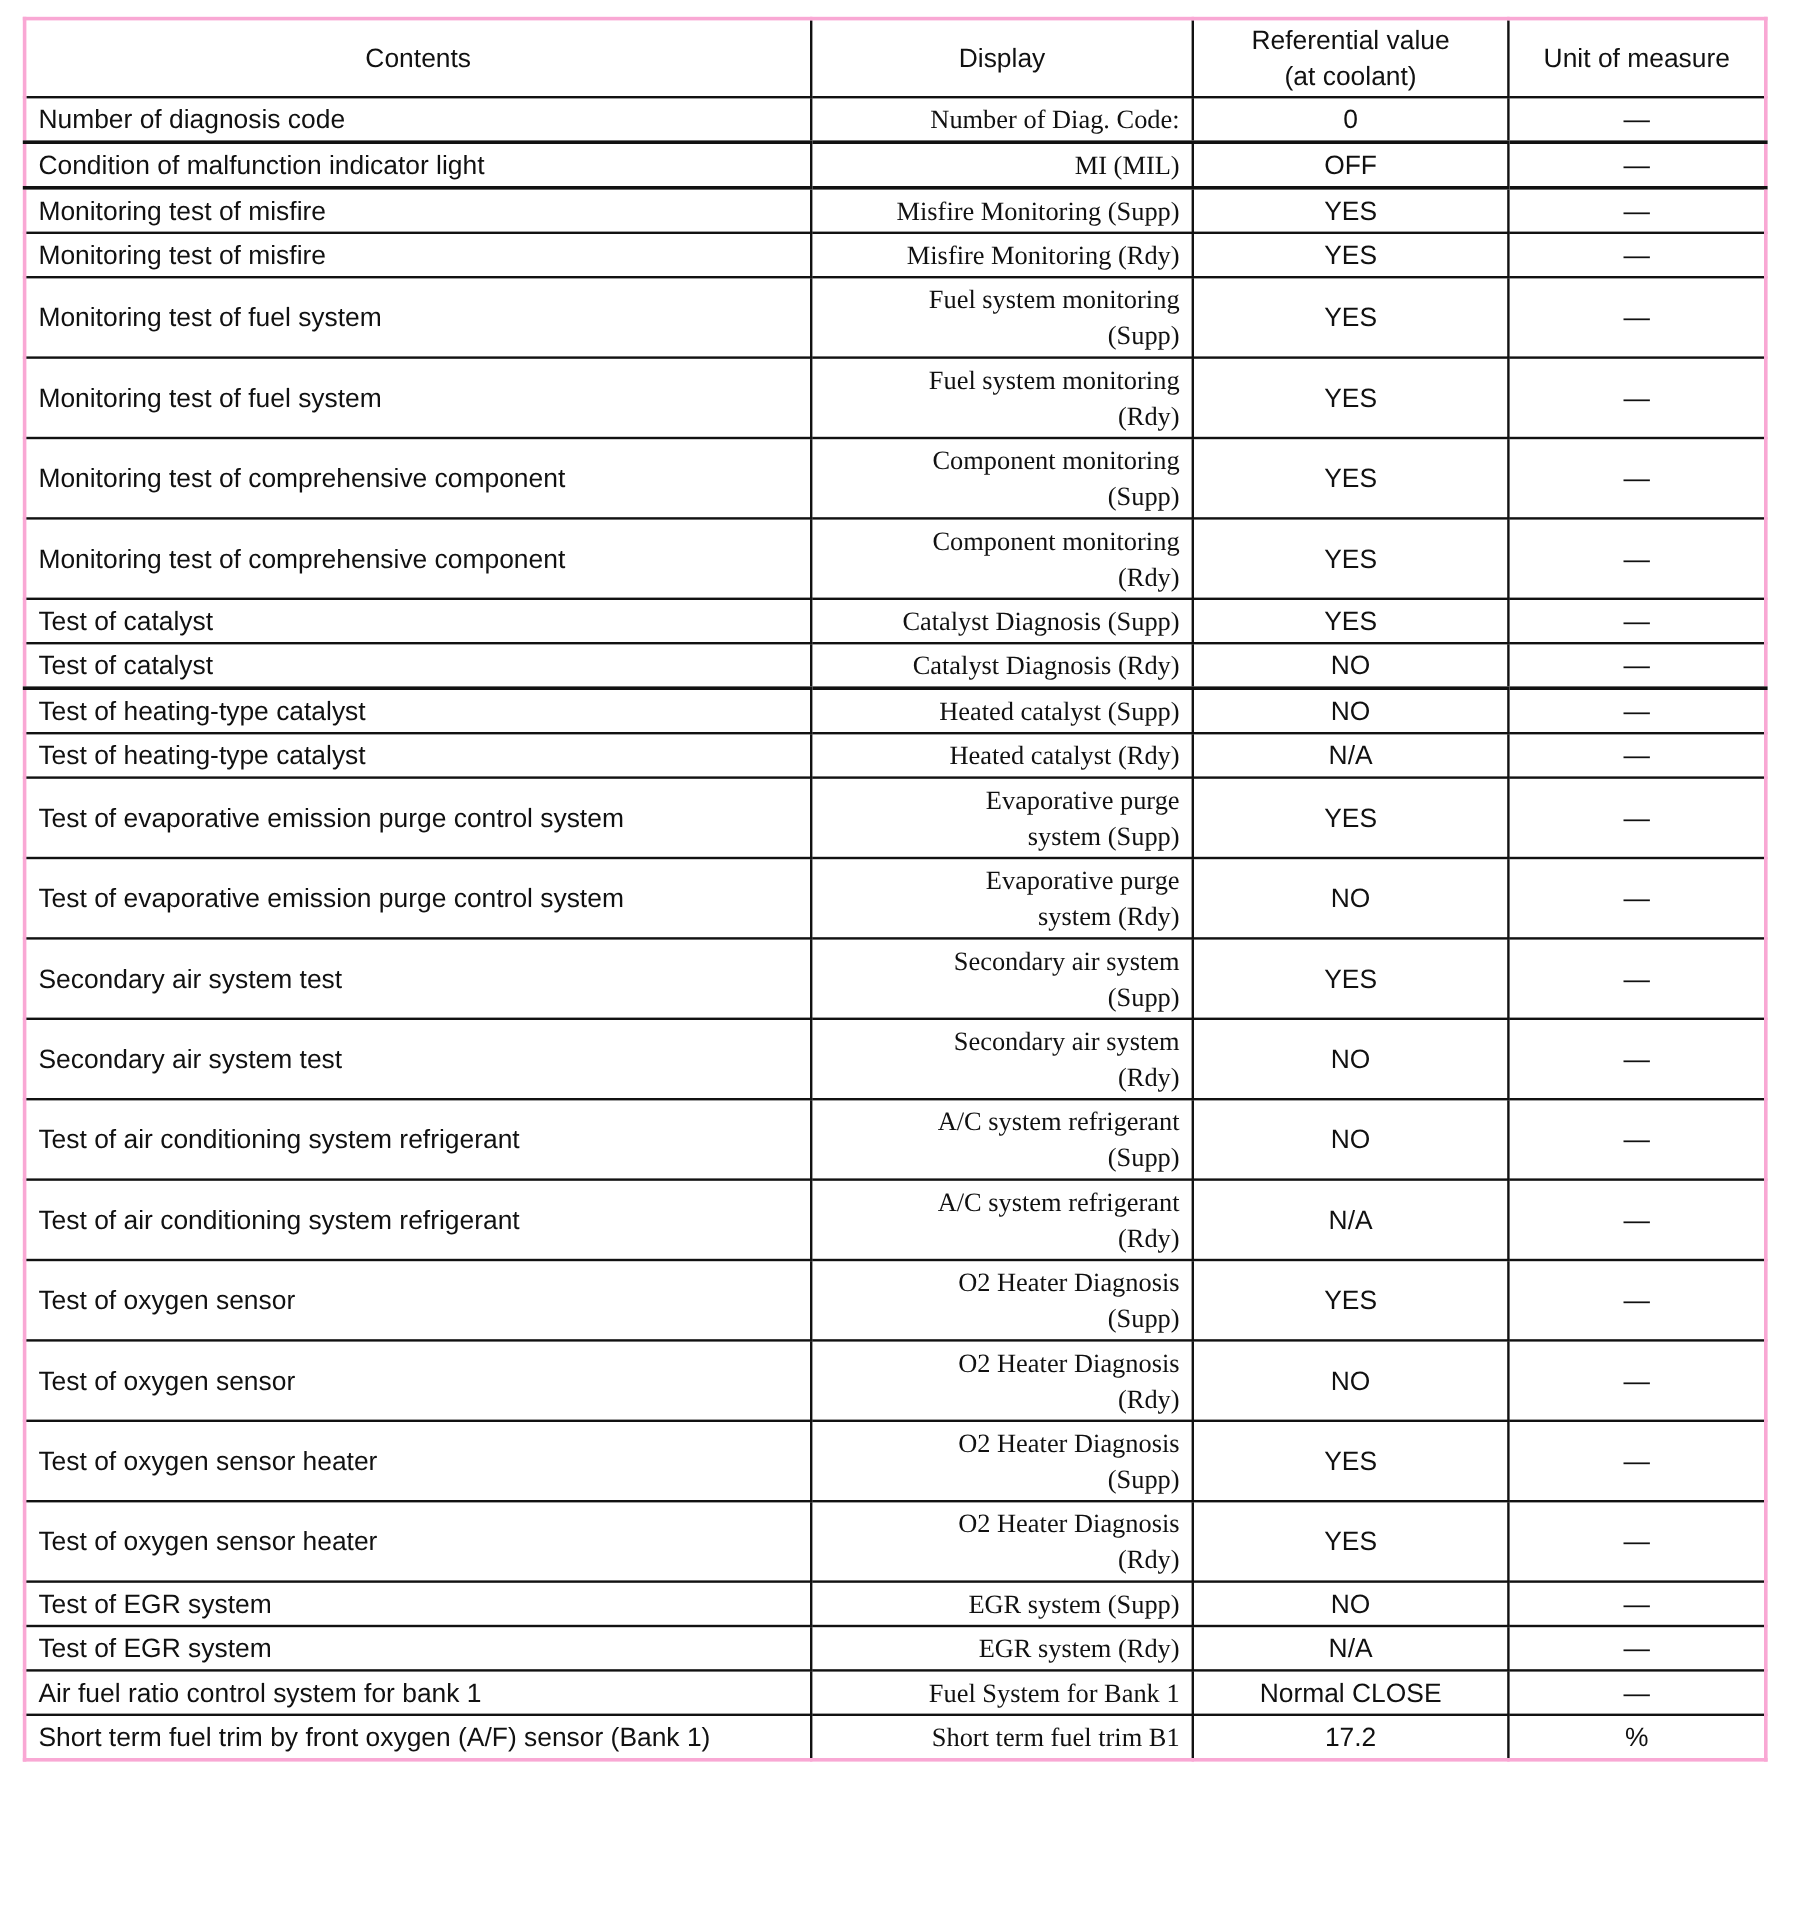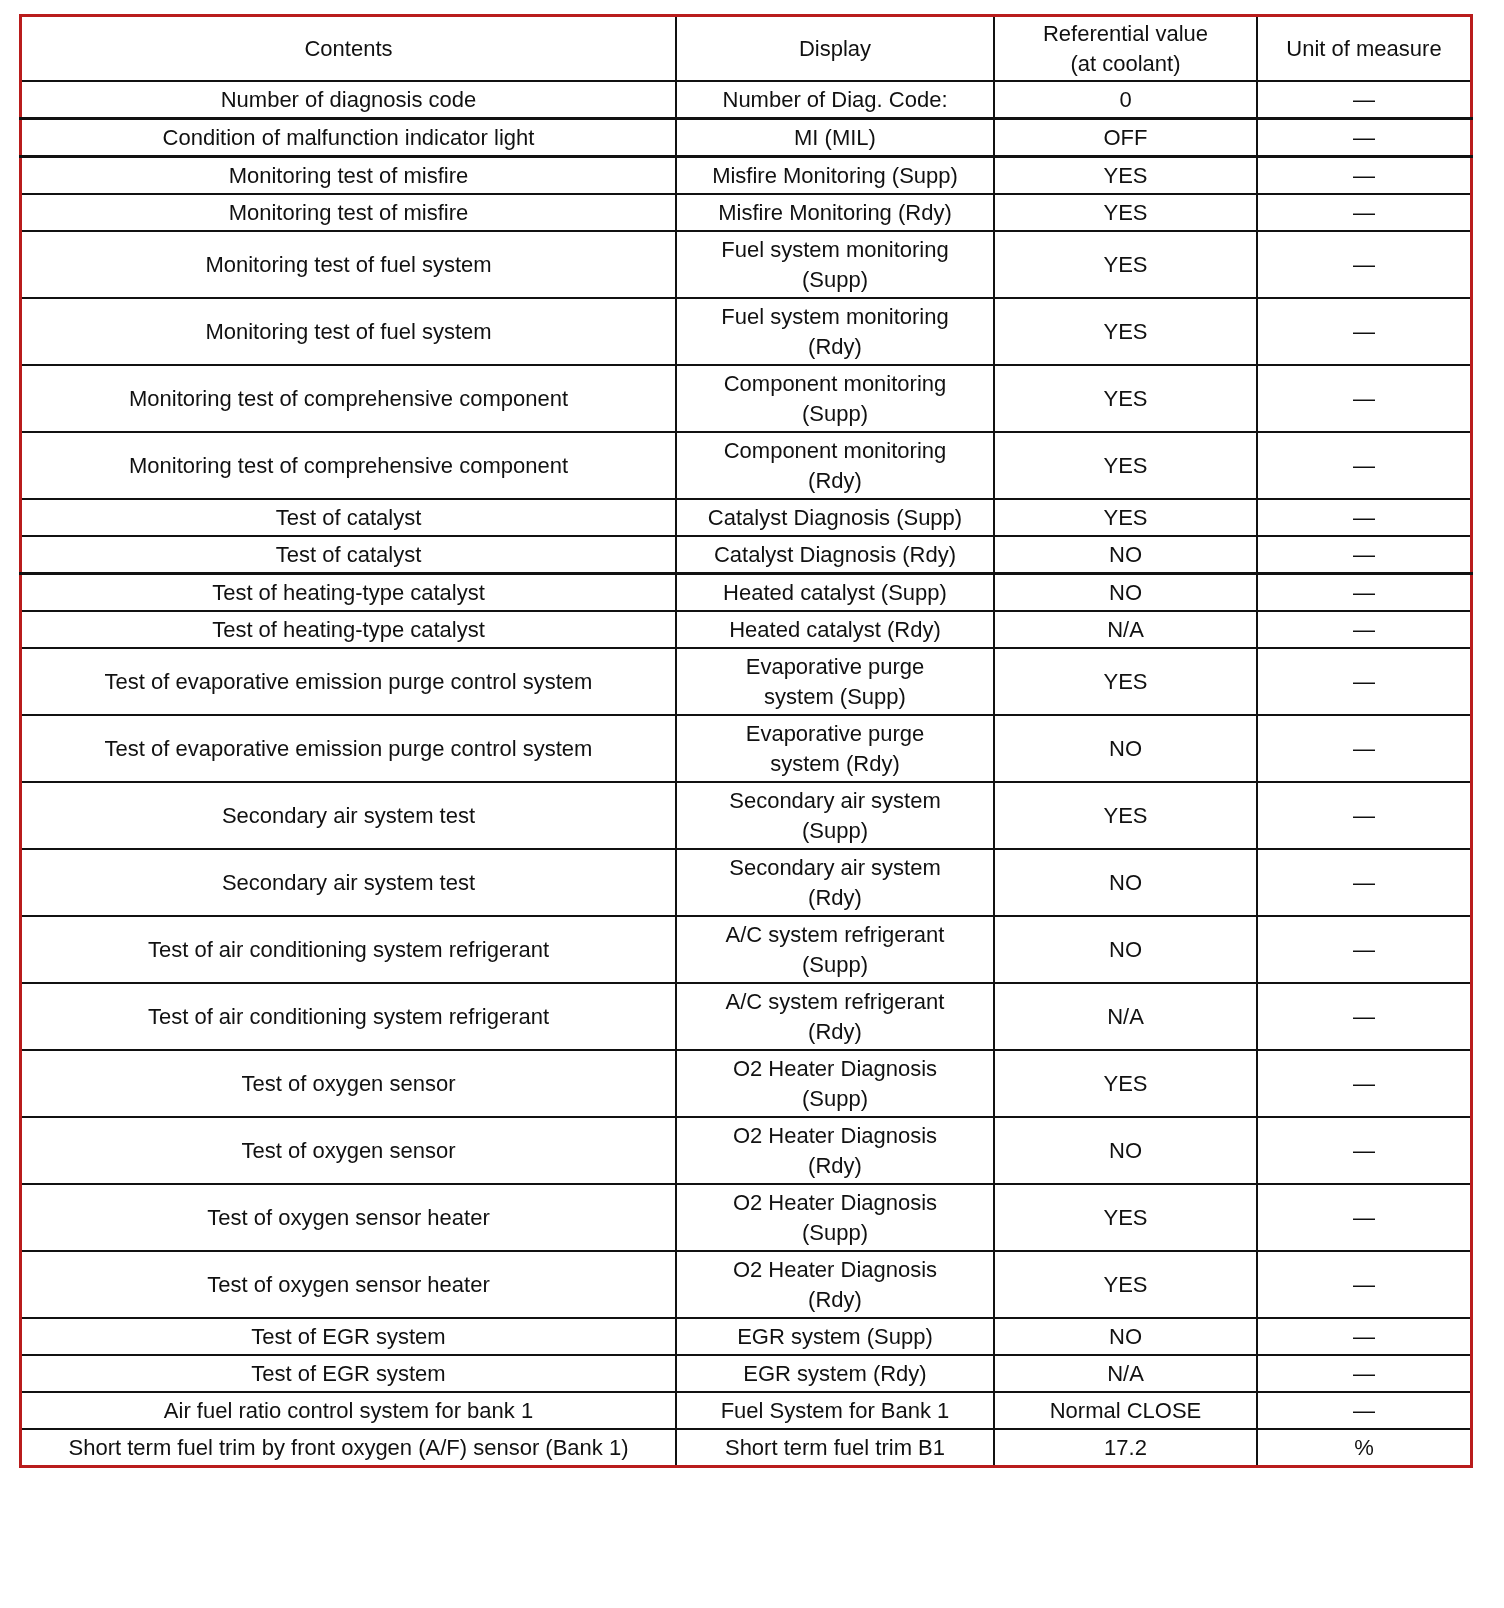--- a/index.html
+++ b/index.html
@@ -2,31 +2,31 @@
 <html><head>
 <meta charset="utf-8">
 <style>
   html, body { margin: 0; padding: 0; background: #ffffff; }
   body { width: 1504px; height: 1608px; position: relative; overflow: hidden; }
   .tbl {
     position: absolute; left: 19px; top: 14px;
     border-collapse: collapse;
     font-family: "Liberation Sans", sans-serif;
     font-size: 22px; color: #111;
-    border: 3px solid #b91c1c;
+    border: 3px solid #f9a8d4;
   }
   .tbl th, .tbl td {
     border: 2px solid #111;
     padding: 0 10px;
     line-height: 30px;
     vertical-align: middle;
   }
   .tbl th { font-weight: normal; text-align: center; height: 63px; }
-  .tbl td.c1 { width: 633px; text-align: center; margin-left: 36px; }
-  .tbl td.c2 { width: 296px; text-align: center; }
+  .tbl td.c1 { width: 633px; text-align: left; margin-left: 36px; }
+  .tbl td.c2 { width: 296px; text-align: right; font-family: Liberation Serif, serif; }
   .tbl td.c3 { width: 241px; text-align: center; }
   .tbl td.c4 { width: 192px; text-align: center; }
   .tbl tr.single td { height: 35px; }
   .tbl tr.double td { height: 65px; }
   .tbl tr.thick td { border-top: 3px solid #111; }
 </style>
 </head>
 <body>
 
 <table class="tbl">

